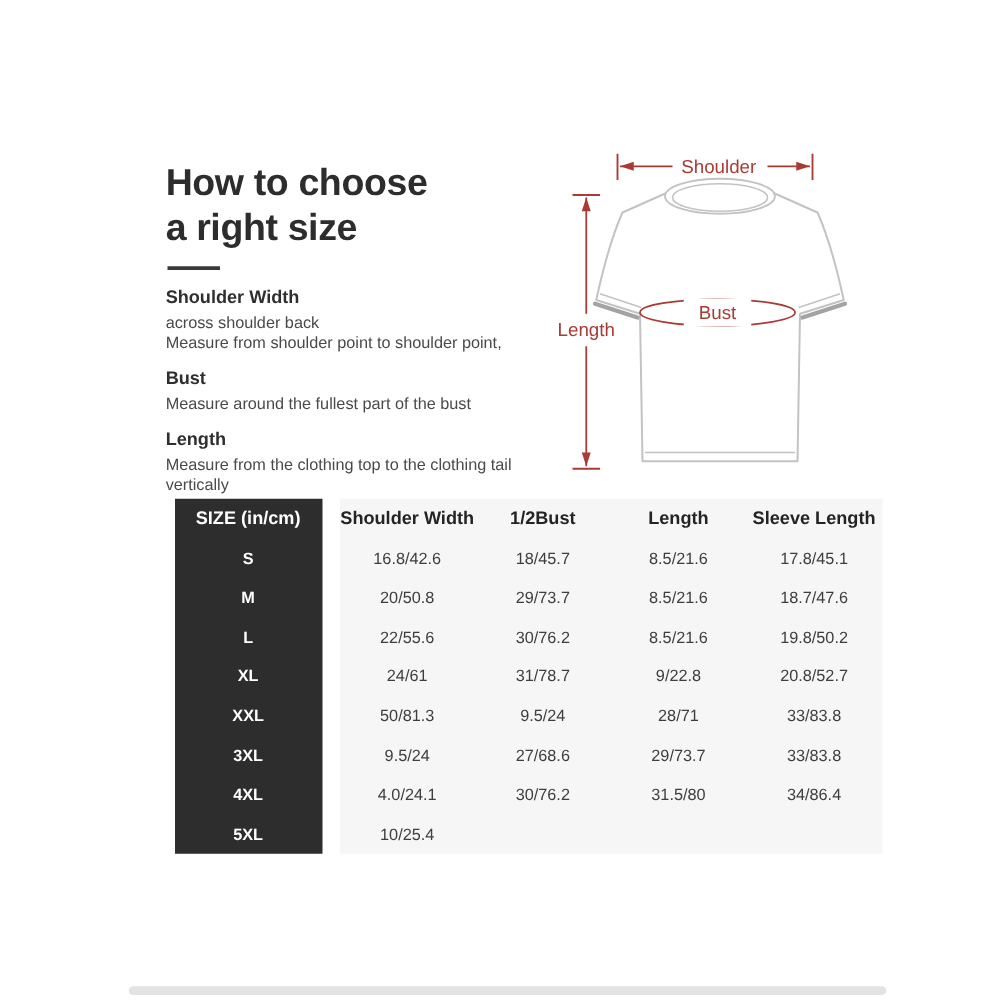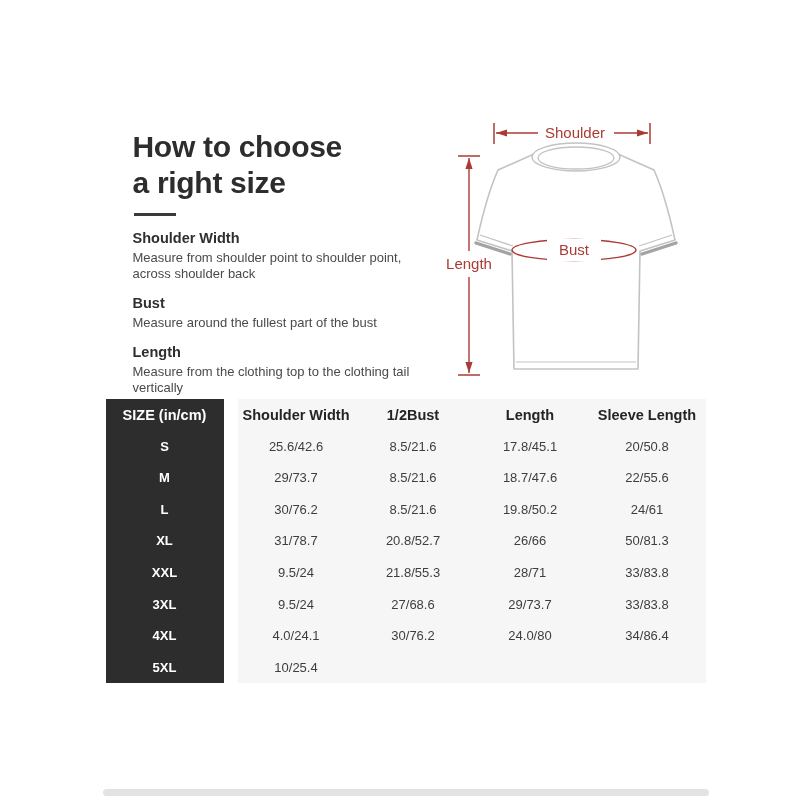--- a/index.html
+++ b/index.html
@@ -17,21 +17,21 @@
   .sec-heading { font-size:14.5px; font-weight:700; color:#2f2f2f; margin-bottom:4px; }
   .sec-line { font-size:13px; color:#4a4a4a; line-height:16px; }
   
   .diagram { position:absolute; left:428px; top:93px; width:285px; height:300px; }
   .diagram svg { display:block; width:100%; height:100%; }
   .ann-text { fill:var(--accent,#a93b34); font-size:15px; font-family:"Liberation Sans",sans-serif; }
   
   .size-table { position:absolute; left:100px; top:399px; width:600px; height:284px; display:flex; }
   .dark-col {
     width:118px; background:var(--dark,#2d2d2d);
-    display:grid; grid-template-rows:repeat(9,1fr);
+    display:grid; grid-template-rows:repeat(9,1fr);margin-left:34px;
   }
   .dark-cell { display:flex; align-items:center; justify-content:center; color:#ffffff; font-weight:700; font-size:13px; }
   .dark-cell.hdr { font-size:14.5px; }
   .data-grid {
     flex:1; margin-left:14px; background:var(--tablebg,#f6f6f6);
     display:grid; grid-template-columns:repeat(4,1fr); grid-template-rows:repeat(9,1fr);
   }
   .data-cell { display:flex; align-items:center; justify-content:center; font-size:13px; color:#3e3e3e; }
   .data-cell.hdr { font-weight:700; font-size:14.5px; color:#242424; }
   
@@ -44,22 +44,22 @@
 
   <div class="guide">
     <div class="guide-title">
       <div>How to choose</div>
       <div>a right size</div>
     </div>
     <div class="guide-divider"></div>
     <div id="guide-sections">
         <div class="guide-section">
           <div class="sec-heading">Shoulder Width</div>
+          <div class="sec-line">across shoulder back</div>
           <div class="sec-line">Measure from shoulder point to shoulder point,</div>
-          <div class="sec-line">across shoulder back</div>
         </div>
         <div class="guide-section">
           <div class="sec-heading">Bust</div>
           <div class="sec-line">Measure around the fullest part of the bust</div>
         </div>
         <div class="guide-section">
           <div class="sec-heading">Length</div>
           <div class="sec-line">Measure from the clothing top to the clothing tail</div>
           <div class="sec-line">vertically</div>
         </div>
@@ -122,47 +122,47 @@
         <div class="dark-cell">XXL</div>
         <div class="dark-cell">3XL</div>
         <div class="dark-cell">4XL</div>
         <div class="dark-cell">5XL</div>
       </div>
     <div class="data-grid" id="data-grid">
         <div class="data-cell hdr">Shoulder Width</div>
         <div class="data-cell hdr">1/2Bust</div>
         <div class="data-cell hdr">Length</div>
         <div class="data-cell hdr">Sleeve Length</div>
-        <div class="data-cell">25.6/42.6</div>
+        <div class="data-cell">16.8/42.6</div>
+        <div class="data-cell">18/45.7</div>
         <div class="data-cell">8.5/21.6</div>
         <div class="data-cell">17.8/45.1</div>
         <div class="data-cell">20/50.8</div>
         <div class="data-cell">29/73.7</div>
         <div class="data-cell">8.5/21.6</div>
         <div class="data-cell">18.7/47.6</div>
         <div class="data-cell">22/55.6</div>
         <div class="data-cell">30/76.2</div>
         <div class="data-cell">8.5/21.6</div>
         <div class="data-cell">19.8/50.2</div>
         <div class="data-cell">24/61</div>
         <div class="data-cell">31/78.7</div>
+        <div class="data-cell">9/22.8</div>
         <div class="data-cell">20.8/52.7</div>
-        <div class="data-cell">26/66</div>
         <div class="data-cell">50/81.3</div>
         <div class="data-cell">9.5/24</div>
-        <div class="data-cell">21.8/55.3</div>
         <div class="data-cell">28/71</div>
         <div class="data-cell">33/83.8</div>
         <div class="data-cell">9.5/24</div>
         <div class="data-cell">27/68.6</div>
         <div class="data-cell">29/73.7</div>
         <div class="data-cell">33/83.8</div>
         <div class="data-cell">4.0/24.1</div>
         <div class="data-cell">30/76.2</div>
-        <div class="data-cell">24.0/80</div>
+        <div class="data-cell">31.5/80</div>
         <div class="data-cell">34/86.4</div>
         <div class="data-cell">10/25.4</div>
       </div>
   </div>
 
   <div class="bottom-bar"></div>
 
 </div>
 
 </body></html>

